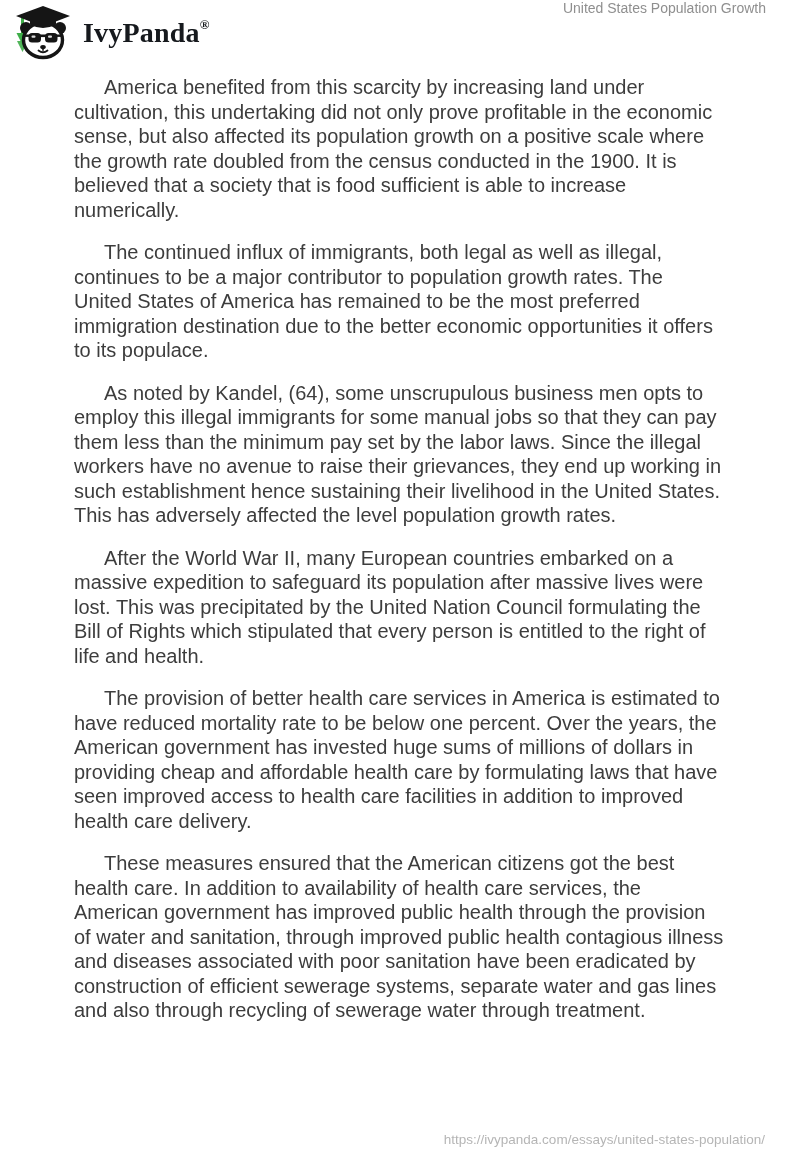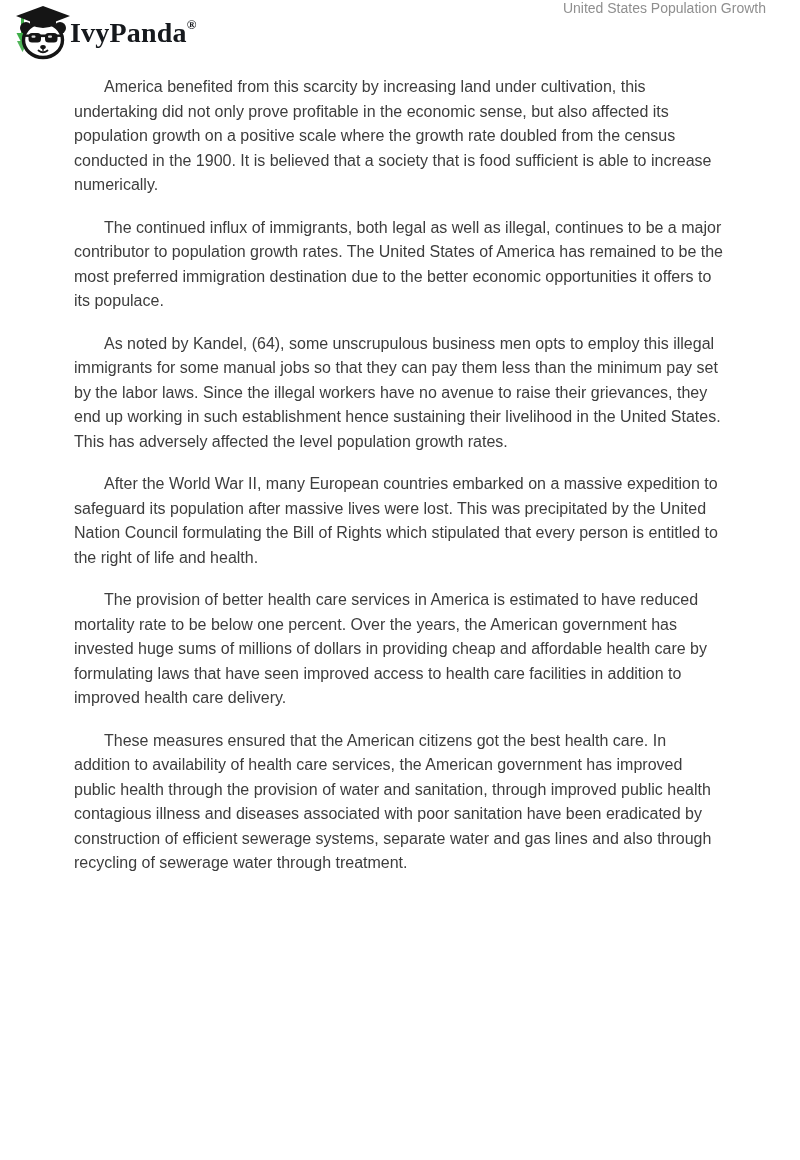--- a/index.html
+++ b/index.html
@@ -19,21 +19,21 @@
   .header {
     position: relative;
     height: 66px;
   }
   .brand {
     position: absolute;
     left: 12px;
     top: 5px;
     display: flex;
     align-items: center;
-    gap: 0;
+    gap: 13px;
   }
   .brand svg { display: block; }
   .brand-text {
     font-family: "Liberation Serif", "DejaVu Serif", serif;
     font-weight: 700;
     font-size: 28px;
     color: #16191d;
     letter-spacing: 0.2px;
     line-height: 1;
   }
@@ -52,21 +52,21 @@
     right: 34px;
     font-size: 14px;
     color: #8f8f8f;
   }
   
   .content {
     margin: 9px 74px 0 74px;
     width: 652px;
   }
   .content p {
-    font-size: 16px;
+    font-size: 20px;
     line-height: 24.5px;
     color: #3d3d3d;
     text-indent: 30px;
     margin: 0 0 18px 0;
   }
   
   .footer-url {
     position: absolute;
     top: 1132px;
     right: 35px;
@@ -119,14 +119,15 @@
 
   <div class="content">
     <p>America benefited from this scarcity by increasing land under cultivation, this undertaking did not only prove profitable in the economic sense, but also affected its population growth on a positive scale where the growth rate doubled from the census conducted in the 1900. It is believed that a society that is food sufficient is able to increase numerically.</p>
     <p>The continued influx of immigrants, both legal as well as illegal, continues to be a major contributor to population growth rates. The United States of America has remained to be the most preferred immigration destination due to the better economic opportunities it offers to its populace.</p>
     <p>As noted by Kandel, (64), some unscrupulous business men opts to employ this illegal immigrants for some manual jobs so that they can pay them less than the minimum pay set by the labor laws. Since the illegal workers have no avenue to raise their grievances, they end up working in such establishment hence sustaining their livelihood in the United States. This has adversely affected the level population growth rates.</p>
     <p>After the World War II, many European countries embarked on a massive expedition to safeguard its population after massive lives were lost. This was precipitated by the United Nation Council formulating the Bill of Rights which stipulated that every person is entitled to the right of life and health.</p>
     <p>The provision of better health care services in America is estimated to have reduced mortality rate to be below one percent. Over the years, the American government has invested huge sums of millions of dollars in providing cheap and affordable health care by formulating laws that have seen improved access to health care facilities in addition to improved health care delivery.</p>
     <p>These measures ensured that the American citizens got the best health care. In addition to availability of health care services, the American government has improved public health through the provision of water and sanitation, through improved public health contagious illness and diseases associated with poor sanitation have been eradicated by construction of efficient sewerage systems, separate water and gas lines and also through recycling of sewerage water through treatment.</p>
   </div>
 
+  <div class="footer-url">https://ivypanda.com/essays/united-states-population/</div>
 
 </div>
 
 </body></html>

